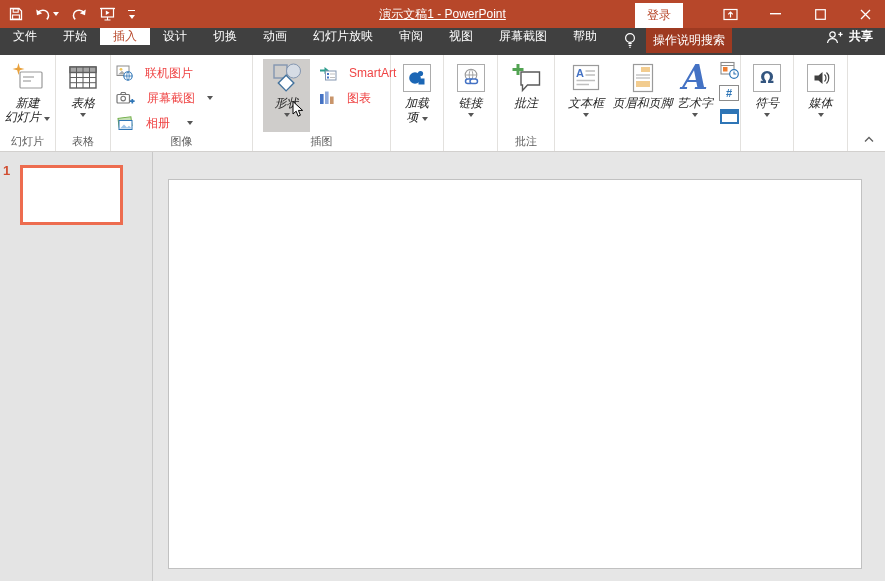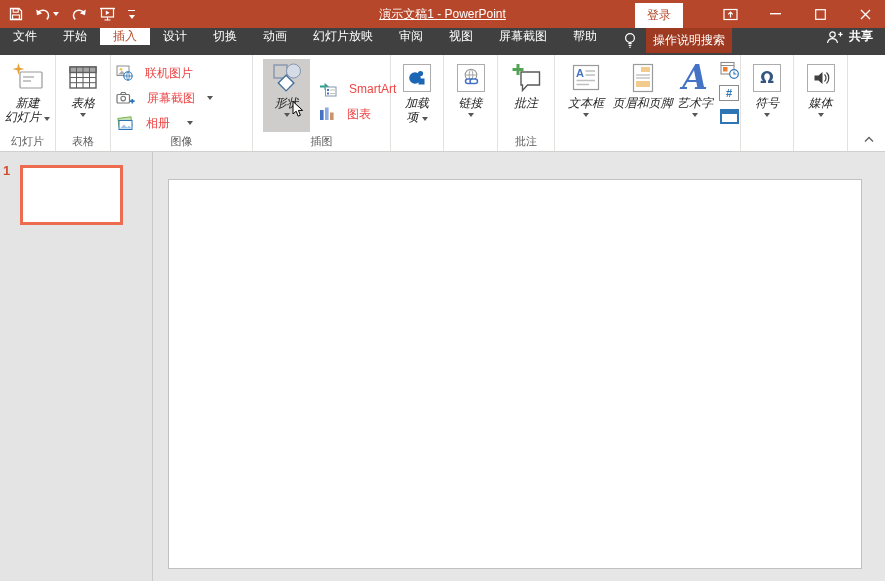--- a/index.html
+++ b/index.html
@@ -230,21 +230,21 @@
           </svg>
       </span>
       <span class="blabel">形状</span>
       <span class="dd mt"></span>
       <span class="cursor-overlay">
         <svg width="12" height="18" viewBox="0 0 12 18">
             <path d="M1 0.5 L1 13 L4.2 10.2 L6.1 15.2 L8.4 14.2 L6.4 9.4 L10.6 9.4 Z" fill="#fff" stroke="#000" stroke-width="1"></path>
           </svg>
       </span>
     </div>
-    <div class="smallcol" style="margin-left:6px;margin-top:18px">
+    <div class="smallcol" style="margin-left:6px;margin-top:2px">
       <div class="smallbtn">
         <svg width="18" height="15" viewBox="0 0 18 15">
             <path d="M1 6.5 L5.5 6.5 L5.5 4 L10 7.5 L5.5 11 L5.5 8.5 L1 8.5 Z" fill="#2F9E8F" transform="translate(0,-3)"></path>
             <rect x="6.5" y="5" width="10.5" height="9" fill="#fff" stroke="#8496B0"></rect>
             <rect x="8" y="7" width="2" height="2" fill="#4472C4"></rect>
             <path d="M11 8 H16" stroke="#BFBFBF"></path>
             <rect x="8" y="10.5" width="2" height="2" fill="#4472C4"></rect>
             <path d="M11 11.5 H16" stroke="#BFBFBF"></path>
           </svg>
         <span>SmartArt</span>

